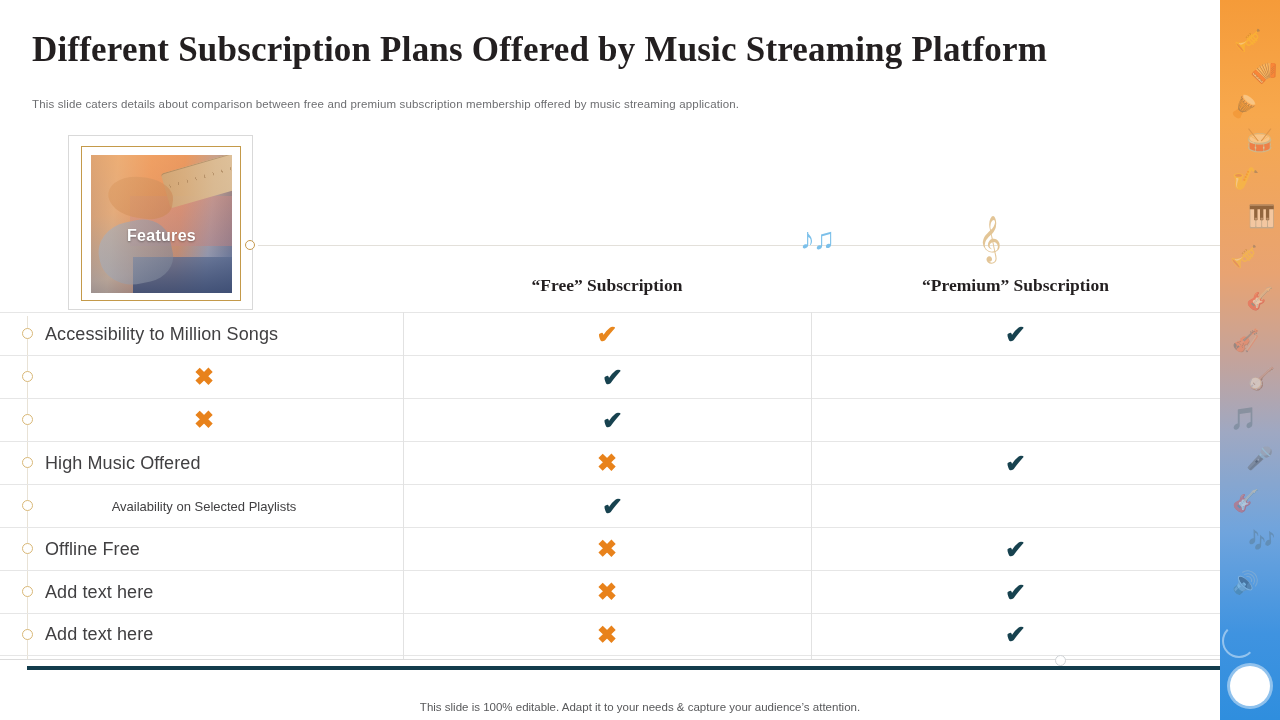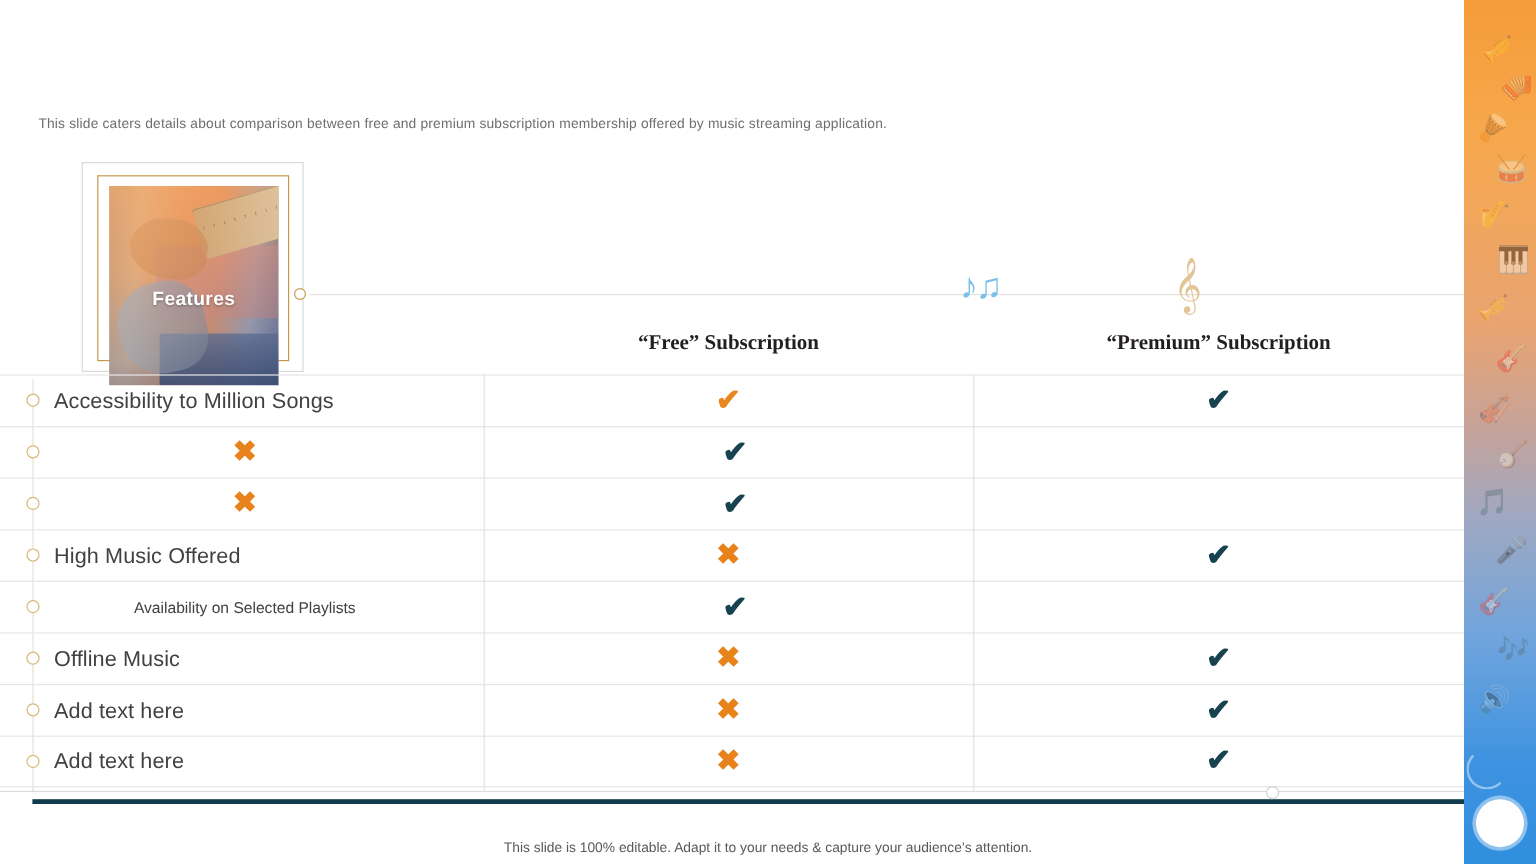--- a/index.html
+++ b/index.html
@@ -23,21 +23,21 @@
   
   .feat-outer {
     position:absolute; left:68px; top:135px; width:185px; height:175px;
     border:1px solid #d9d9d9; background:#ffffff;
   }
   .feat-gold {
     position:absolute; left:12px; top:10px; width:160px; height:155px;
     border:1.5px solid #c49a4a; background:#fff;
   }
   .feat-photo {
-    position:absolute; left:9px; top:8px; width:141px; height:166px;
+    position:absolute; left:9px; top:8px; width:141px; height:138px;
     overflow:hidden;
     background:
       linear-gradient(170deg, rgba(255,168,95,.55) 0%, rgba(255,150,80,.30) 38%, rgba(120,130,165,.35) 78%, rgba(70,85,125,.55) 100%),
       linear-gradient(95deg, #b9a089 0%, #d8b58f 18%, #e09a6a 40%, #d98f63 62%, #9aa0b4 82%, #5d6b8d 100%);
   }
   
   .ph-neck {
     position:absolute; left:52%; top:4%; width:62%; height:26%;
     background:linear-gradient(100deg, rgba(206,168,120,.85), rgba(232,205,165,.9));
     transform:rotate(-16deg); border-radius:3px;
@@ -178,20 +178,21 @@
     position:absolute; left:2px; bottom:62px; width:34px; height:34px;
     border:2px solid rgba(255,255,255,.45); border-radius:50%;
     border-right-color:transparent; border-top-color:transparent;
   }
 </style>
 </head>
 <body>
 
 <div class="slide">
 
+  <div class="title">Different Subscription Plans Offered by Music Streaming Platform</div>
   <div class="subtitle">This slide caters details about comparison between free and premium subscription membership offered  by music streaming application.</div>
 
   <div class="feat-outer">
     <div class="feat-gold">
       <div class="feat-photo">
         <div class="ph-shirt"></div>
         <div class="ph-jeans"></div>
         <div class="ph-neck"></div>
         <div class="ph-body"></div>
         <div class="ph-arm"></div>
@@ -249,21 +250,21 @@
       </div>
       <div class="trow">
         <div class="tcell-val">
           <span class="val-text">Availability  on Selected Playlists</span>
         </div>
         <div class="tcell-val last">
           <span class="mark ok-teal">✔</span>
         </div>
       </div>
       <div class="trow">
-        <div class="tcell-label">Offline Music</div>
+        <div class="tcell-label">Offline Free</div>
         <div class="tcell-val">
           <span class="mark no-orange">✖</span>
         </div>
         <div class="tcell-val last">
           <span class="mark ok-teal">✔</span>
         </div>
       </div>
       <div class="trow">
         <div class="tcell-label">Add text here</div>
         <div class="tcell-val">

